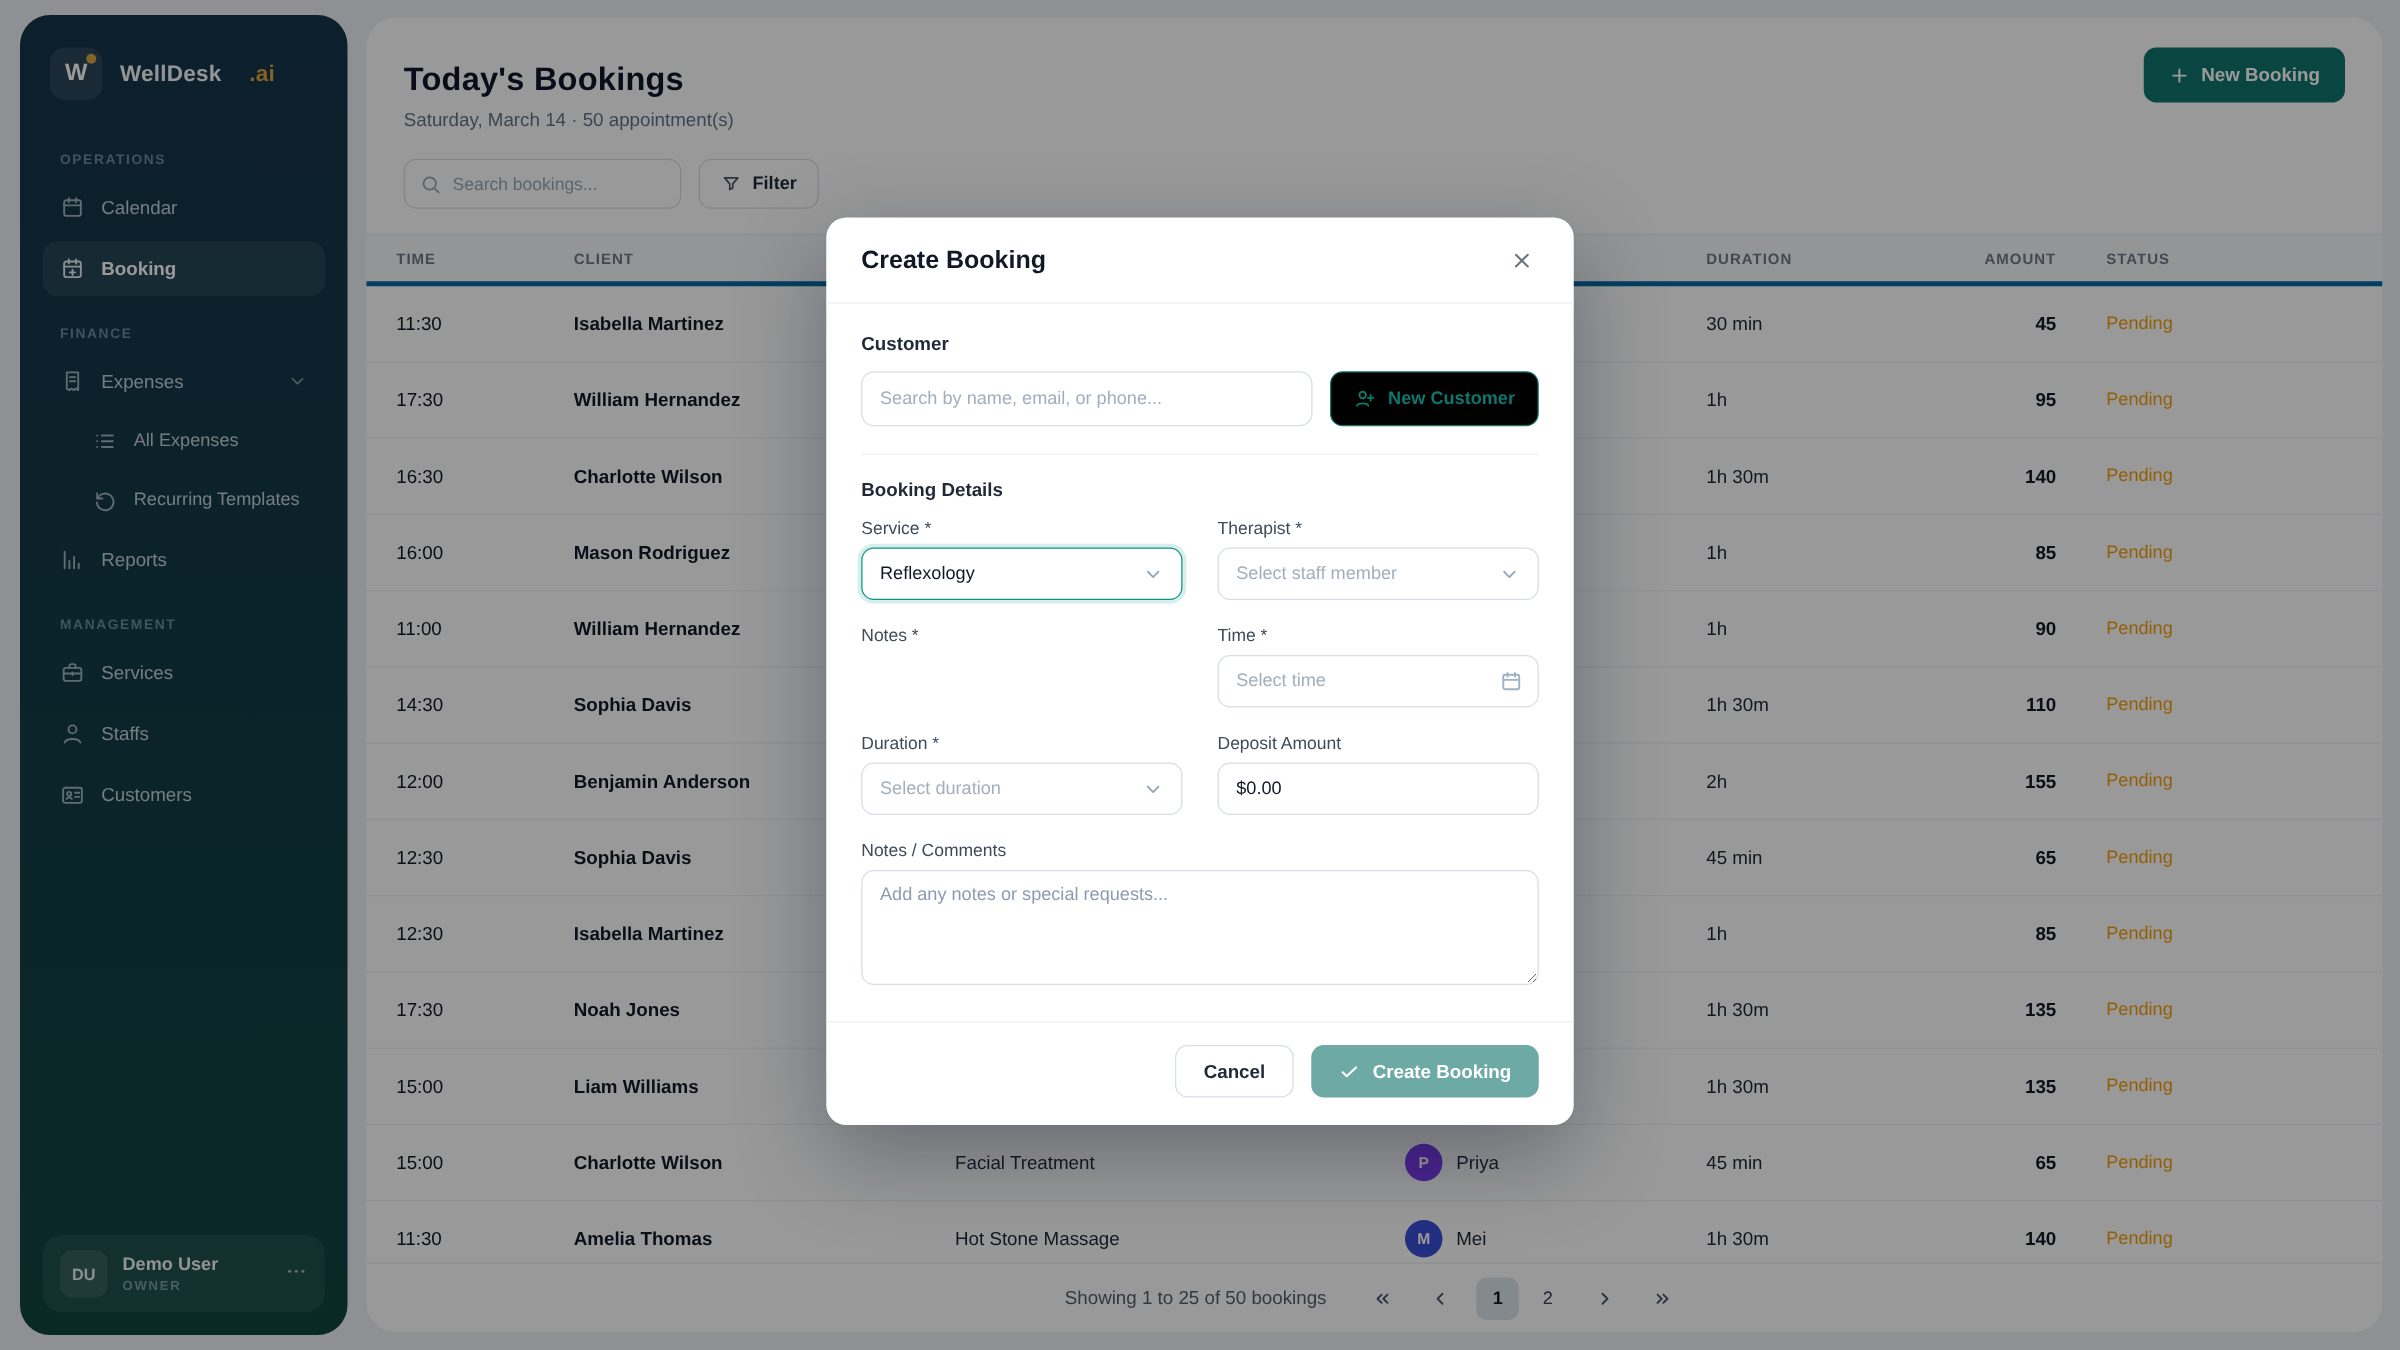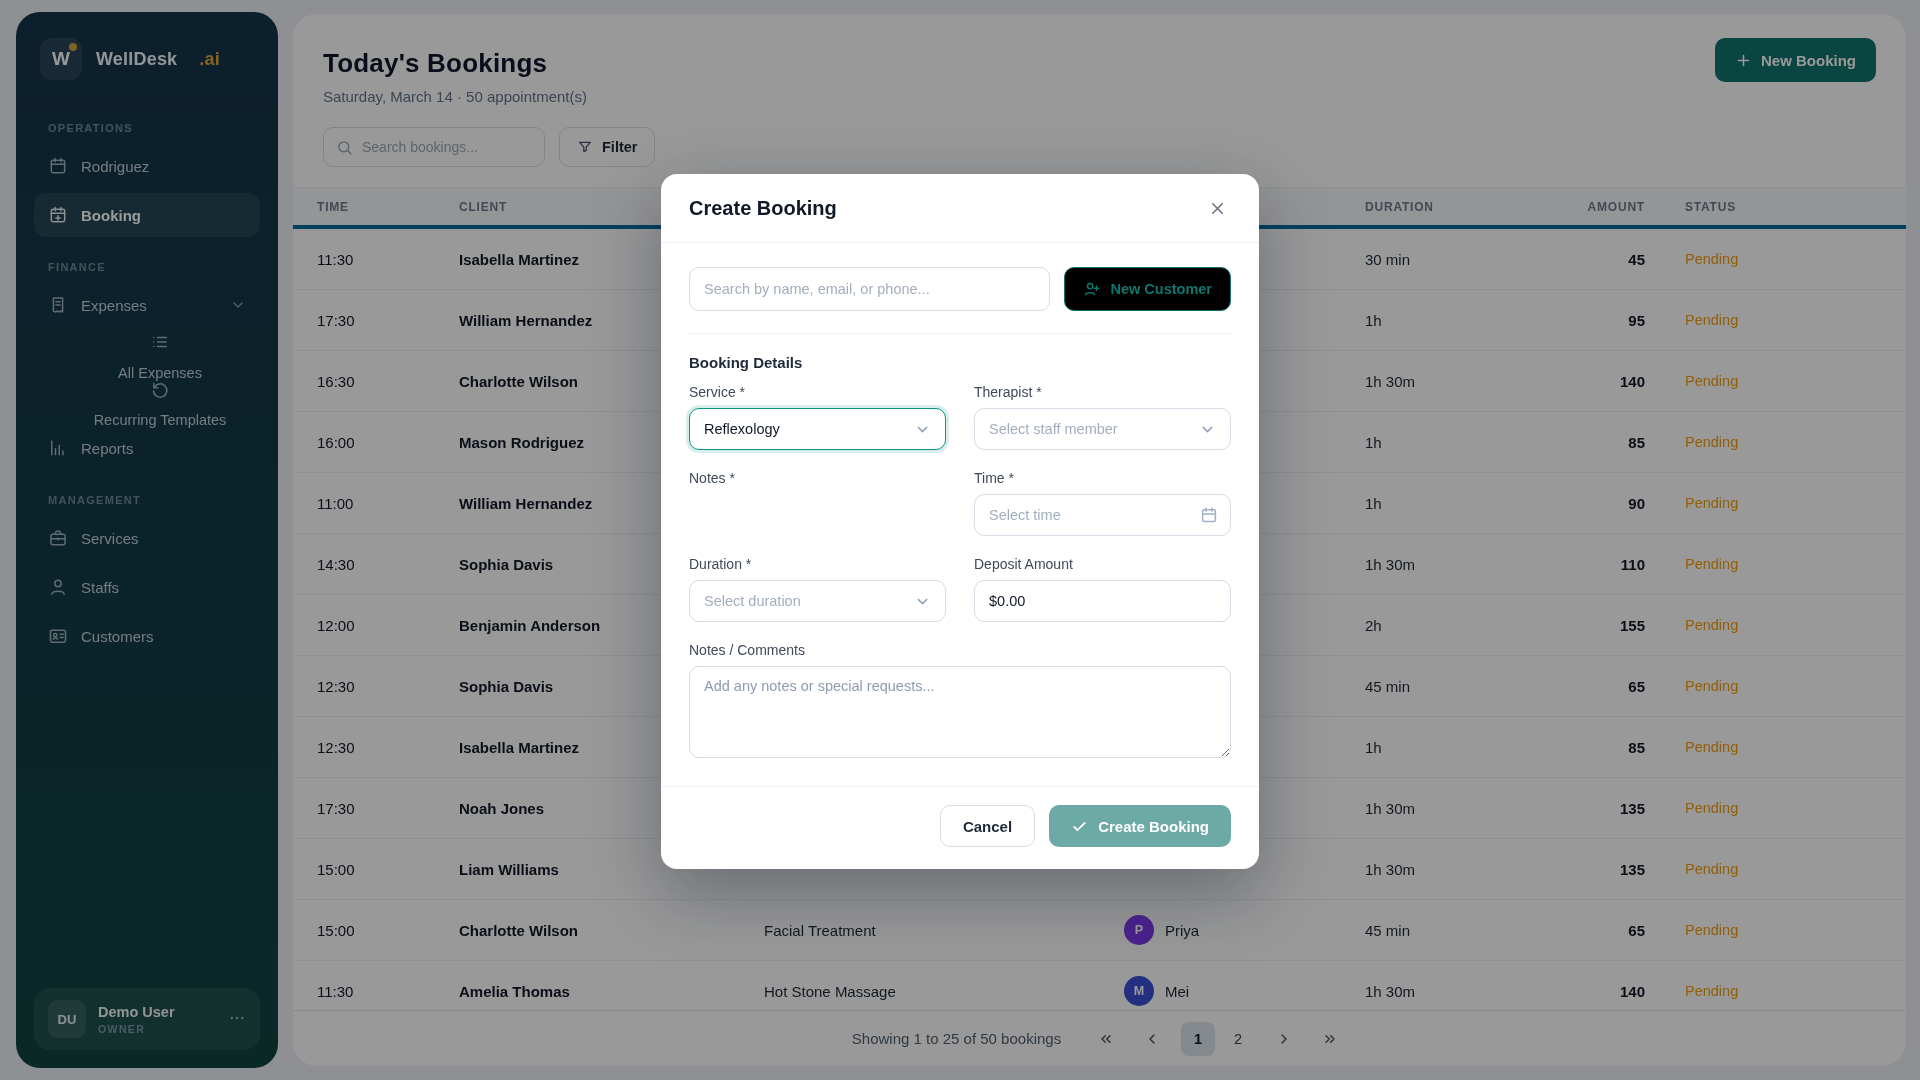--- a/index.html
+++ b/index.html
@@ -21,21 +21,21 @@
   .nav-section-label { font-size:11px; font-weight:bold; letter-spacing:1.3px; color:#6d8a99;
     margin:24px 0 10px 14px; }
   .nav-item { position:relative; display:flex; align-items:center; gap:13px; height:44px; padding:0 14px;
     margin-bottom:5px; border-radius:12px; color:#c3d0d7; font-size:15px; cursor:pointer; }
   .nav-item .nicon { width:20px; height:20px; flex:0 0 20px; display:flex; align-items:center; justify-content:center; color:#9fb4bd; }
   .nav-item .nicon svg { width:20px; height:20px; }
   .nav-item.active { background:rgba(255,255,255,.08); color:#ffffff; font-weight:bold; }
   .nav-item.active .nicon { color:#e8eef1; }
   .nav-item.active::before { content:""; position:absolute; left:-18px; top:7px; width:4px; height:30px;
     background:var(--gold); border-radius:0 4px 4px 0; }
-  .nav-item.sub { margin-left:26px; font-size:14.5px; height:42px;flex-direction:column; }
+  .nav-item.sub { margin-left:26px; font-size:14.5px; height:42px; }
   .nav-item .chev { margin-left:auto; color:#8aa2ac; display:flex; }
   .nav-item .chev svg { width:16px; height:16px; }
   .user-card { display:flex; align-items:center; gap:12px; background:rgba(255,255,255,.07);
     border-radius:16px; padding:12px 14px; cursor:pointer; }
   .user-avatar { width:38px; height:38px; border-radius:10px; background:rgba(255,255,255,.10);
     color:#e9f0f2; font-size:13px; font-weight:bold; display:flex; align-items:center; justify-content:center; }
   .user-name { color:#f2f6f7; font-size:14.5px; font-weight:bold; }
   .user-role { color:#7e99a3; font-size:10.5px; font-weight:bold; letter-spacing:1.4px; margin-top:3px; }
   .user-menu { margin-left:auto; color:#9fb4bc; font-size:15px; letter-spacing:2px; }
 
@@ -144,21 +144,21 @@
     </div>
     <nav class="nav" id="sidebar-nav">
         <div class="nav-section-label">OPERATIONS</div>
         <div class="nav-item">
           <span class="nicon">
             <svg viewBox="0 0 24 24" fill="none" stroke="currentColor" stroke-width="1.8" stroke-linecap="round" stroke-linejoin="round">
               <rect x="4" y="5" width="16" height="15" rx="2"></rect>
               <path d="M15.5 3v4M8.5 3v4M4 10h16"></path>
             </svg>
           </span>
-          <span>Rodriguez</span>
+          <span>Calendar</span>
         </div>
         <div class="nav-item active">
           <span class="nicon">
             <svg viewBox="0 0 24 24" fill="none" stroke="currentColor" stroke-width="1.8" stroke-linecap="round" stroke-linejoin="round">
               <rect x="4" y="5" width="16" height="15" rx="2"></rect>
               <path d="M15.5 3v4M8.5 3v4M4 10h16M12 13v5M9.5 15.5h5"></path>
             </svg>
           </span>
           <span>Booking</span>
         </div>
@@ -462,20 +462,21 @@
       <div class="modal-title">Create Booking</div>
       <button class="modal-close">
         <span style="display:flex">
             <svg viewBox="0 0 24 24" fill="none" stroke="currentColor" stroke-width="2" stroke-linecap="round">
               <path d="M6 6l12 12M18 6L6 18"></path>
             </svg>
           </span>
       </button>
     </div>
     <div class="modal-body">
+      <div class="section-label">Customer</div>
       <div class="customer-row">
         <input type="text" class="text-input" placeholder="Search by name, email, or phone..." style="">
         <button class="btn-outline">
           <span style="display:flex">
               <svg viewBox="0 0 24 24" fill="none" stroke="currentColor" stroke-width="2" stroke-linecap="round">
                 <circle cx="9.5" cy="8" r="3.5"></circle>
                 <path d="M3.5 19.5c.9-3.4 11.1-3.4 12 0"></path>
                 <path d="M18 8v6M15 11h6"></path>
               </svg>
             </span>

